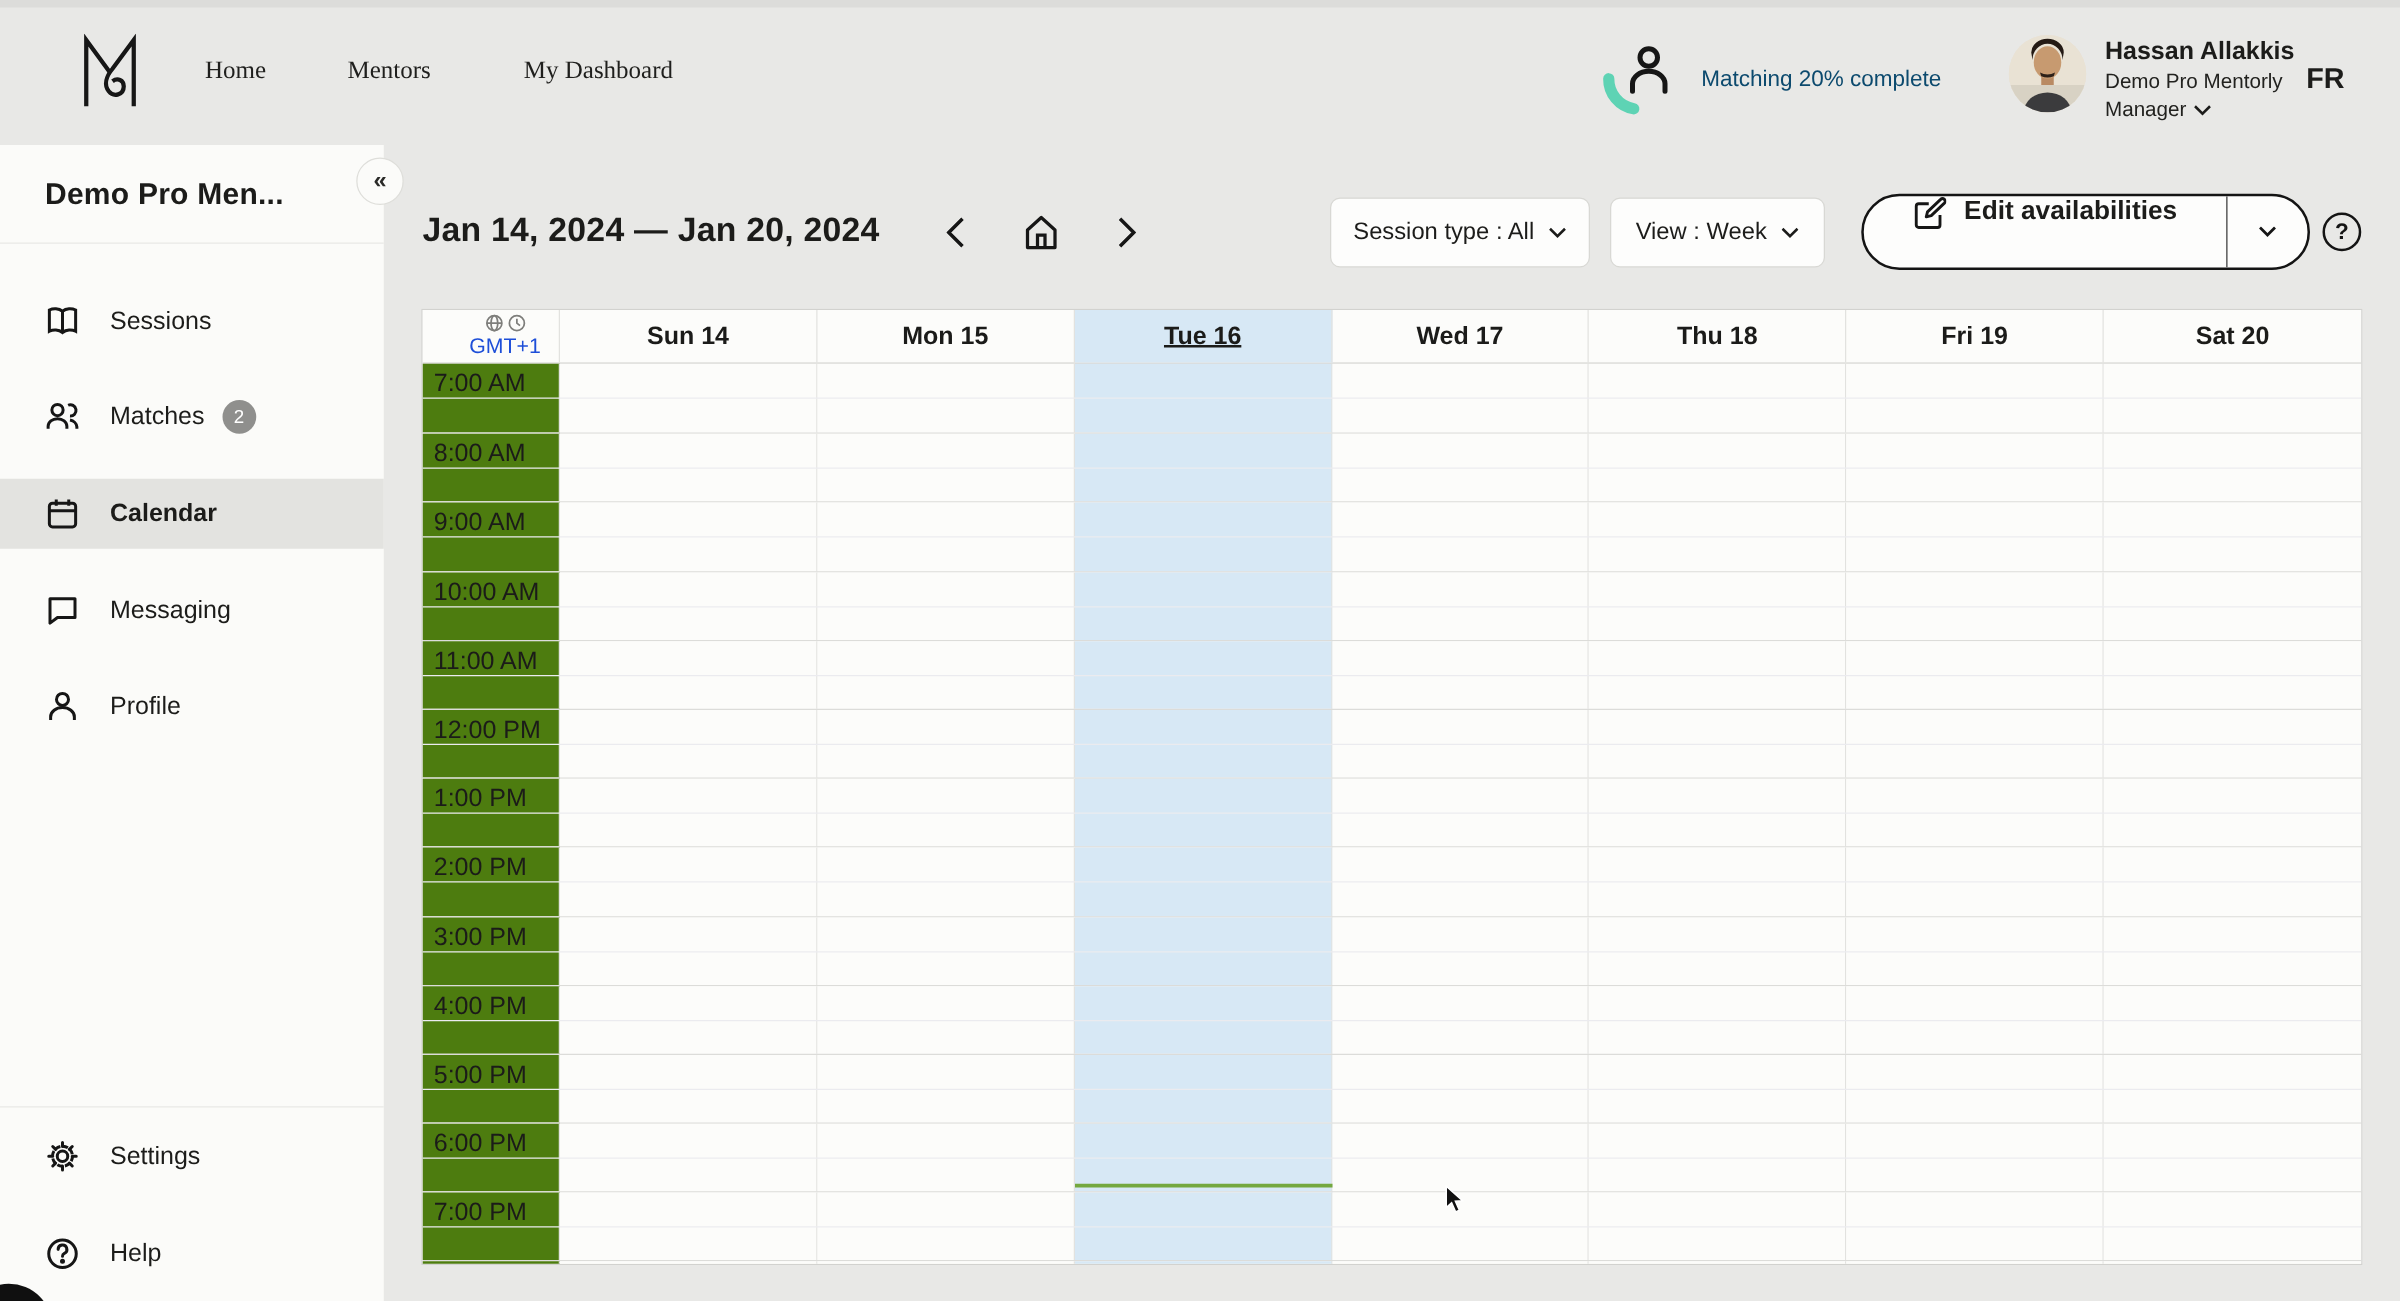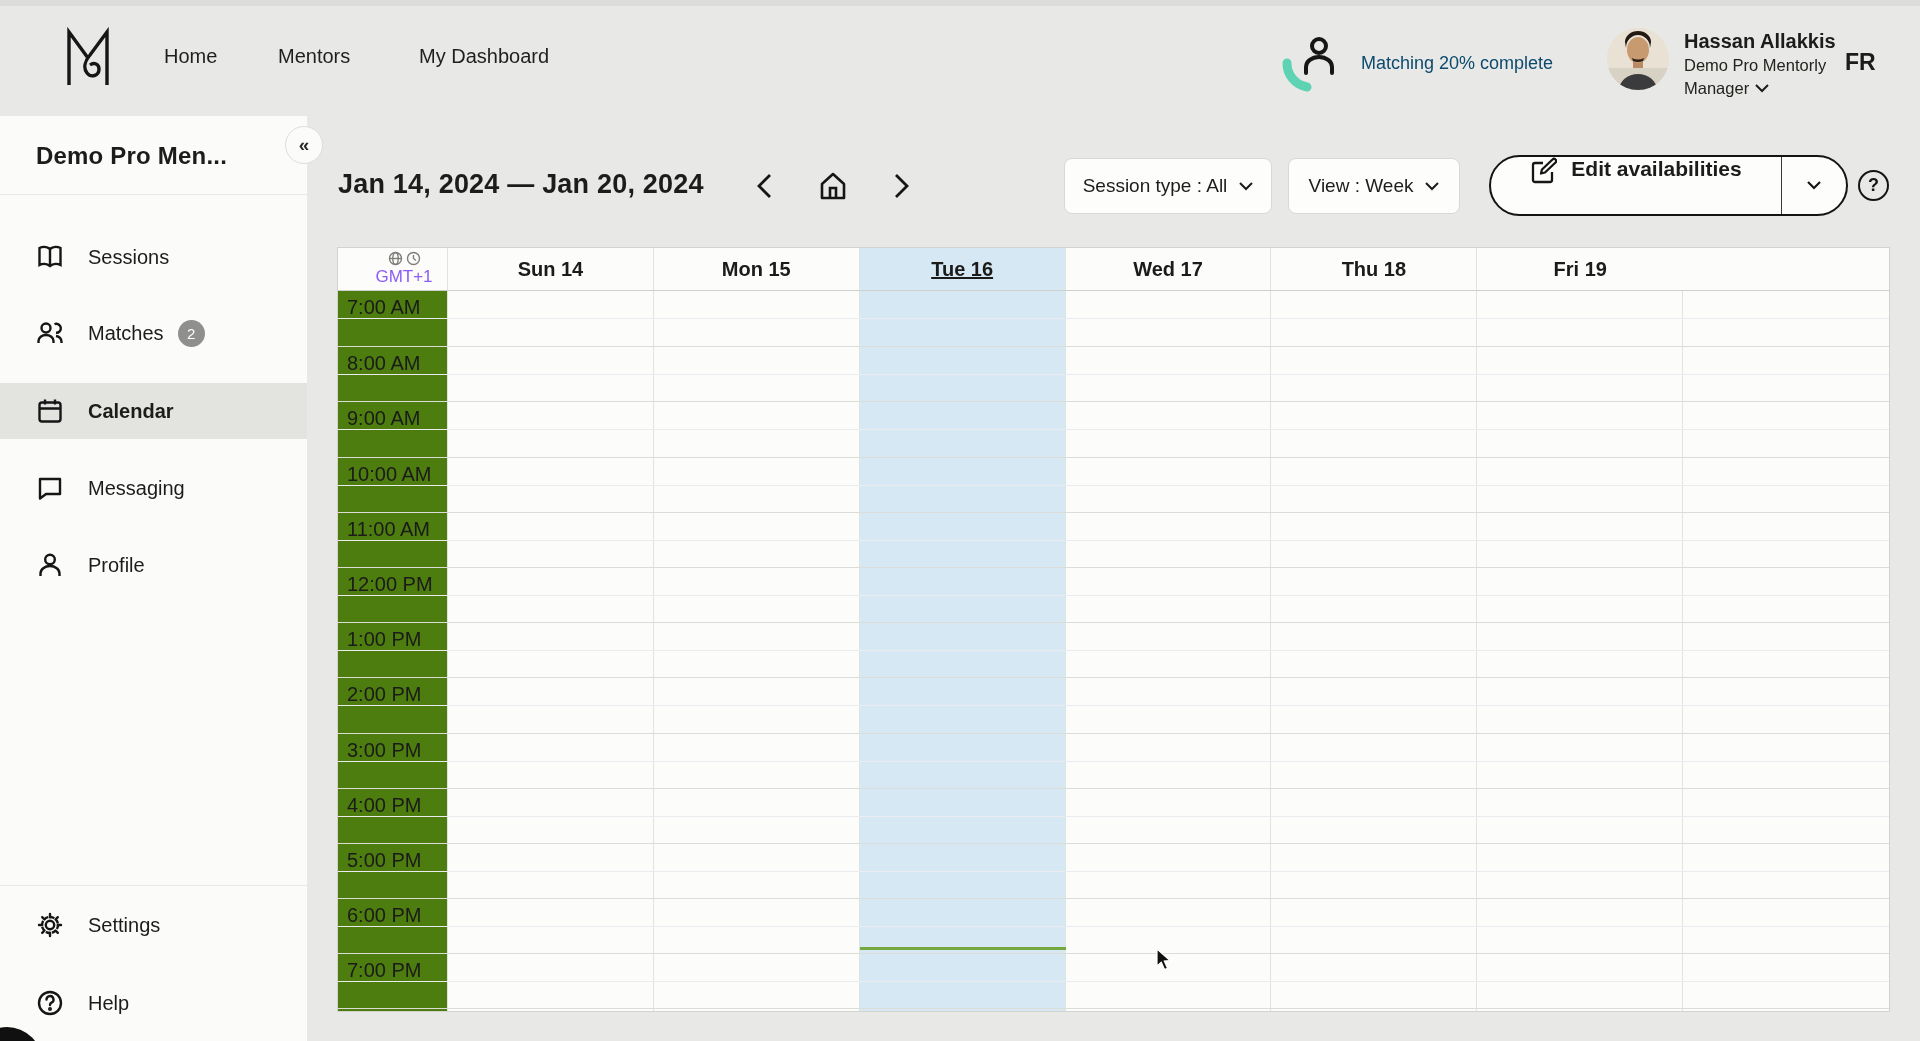--- a/index.html
+++ b/index.html
@@ -3,21 +3,21 @@
 <meta charset="utf-8">
 <style>
   * { box-sizing: border-box; margin: 0; padding: 0; }
   html,body { width:1920px; height:1041px; overflow:hidden; }
   body { font-family:"Liberation Sans", sans-serif; background:#e8e8e6; color:#1c1c1a; }
   #app { position:relative; width:1920px; height:1041px; background:#e8e8e6; overflow:hidden; }
 
   
   .top-strip { position:absolute; top:0; left:0; right:0; height:6px; background:#dcdcda; }
   .logo { position:absolute; left:62px; top:27px; width:52px; height:62px; cursor:pointer; }
-  .nav-link { position:absolute; top:45px; font-size:20px; font-weight:500; color:#1f1f1d; cursor:pointer; white-space:nowrap; }
+  .nav-link { position:absolute; top:45px; font-size:20px; font-weight:500; color:#1f1f1d; cursor:pointer; white-space:nowrap;font-family:Liberation Serif, serif; }
   #nav-home { left:164px; }
   #nav-mentors { left:278px; }
   #nav-dashboard { left:419px; }
 
   .matching { position:absolute; left:1281px; top:33px; height:60px; display:flex; align-items:center; cursor:pointer; }
   .matching svg { width:60px; height:60px; }
   .matching-label { margin-left:20px; font-size:18px; font-weight:500; color:#0c4a6e; }
 
   .avatar { position:absolute; left:1607px; top:28px; width:62px; height:62px; border-radius:50%; overflow:hidden; background:#e8e1d5; cursor:pointer; }
   .userbox { position:absolute; left:1684px; top:29px; width:160px; }
@@ -66,21 +66,21 @@
               display:flex; align-items:center; justify-content:center; cursor:pointer; }
 
   
   .cal { position:absolute; left:337px; top:247px; width:1553px; height:765px; background:#fcfcfa;
          border:1px solid #d2d2cf; overflow:hidden; }
   .cal-header { display:grid; grid-template-columns:110px repeat(7,1fr); height:43px; border-bottom:1px solid #cfcfcc; }
   .hcell { border-right:1px solid #e2e2df; display:flex; align-items:center; justify-content:center;
            font-size:20px; font-weight:700; color:#1b1b19; cursor:pointer; }
   .hcell:last-child { border-right:none; }
   .hcell.today { background:#d7e8f5; text-decoration:underline; }
-  .gutter-head { flex-direction:column; justify-content:center; gap:1px; color:#8b5cf6; font-weight:400; font-size:17px; cursor:default;margin-left:23px; }
+  .gutter-head { flex-direction:column; justify-content:center; gap:1px; color:#1d4ed8; font-weight:400; font-size:17px; cursor:default;margin-left:23px; }
   .gutter-head .tz-icons { display:flex; gap:3px; }
   .gutter-head svg { width:15px; height:15px; }
 
   .cal-body { position:relative; height:722px; }
   .cal-row { display:grid; grid-template-columns:110px repeat(7,1fr); height:55.2px; border-top:1px solid #dcdcd9; position:relative; }
   .cal-row:first-child { border-top:none; }
   .cal-row::after { content:""; position:absolute; left:0; right:0; top:27px; border-top:1px solid #ebebef; pointer-events:none; }
   .tcell { font-size:20px; color:#1b1b19; padding:5px 0 0 9px; border-right:1px solid #e2e2df; background:#4d7c0f; white-space:nowrap; }
   .dcell { border-right:1px solid #e2e2df; background:#fcfcfa; }
   .dcell:last-child { border-right:none; }
@@ -274,20 +274,21 @@
         </span>
         <span>GMT+1</span>
       </div>
 
     <div class="hcell">Sun 14</div>
         <div class="hcell">Mon 15</div>
         <div class="hcell today">Tue 16</div>
         <div class="hcell">Wed 17</div>
         <div class="hcell">Thu 18</div>
         <div class="hcell">Fri 19</div>
+        <div class="hcell">Sat 20</div>
       </div>
     <div class="cal-body" id="cal-body">
 
     <div class="cal-row">
           <div class="tcell">7:00 AM</div>
           <div class="dcell"></div>
           <div class="dcell"></div>
           <div class="dcell today"></div>
           <div class="dcell"></div>
           <div class="dcell"></div>

